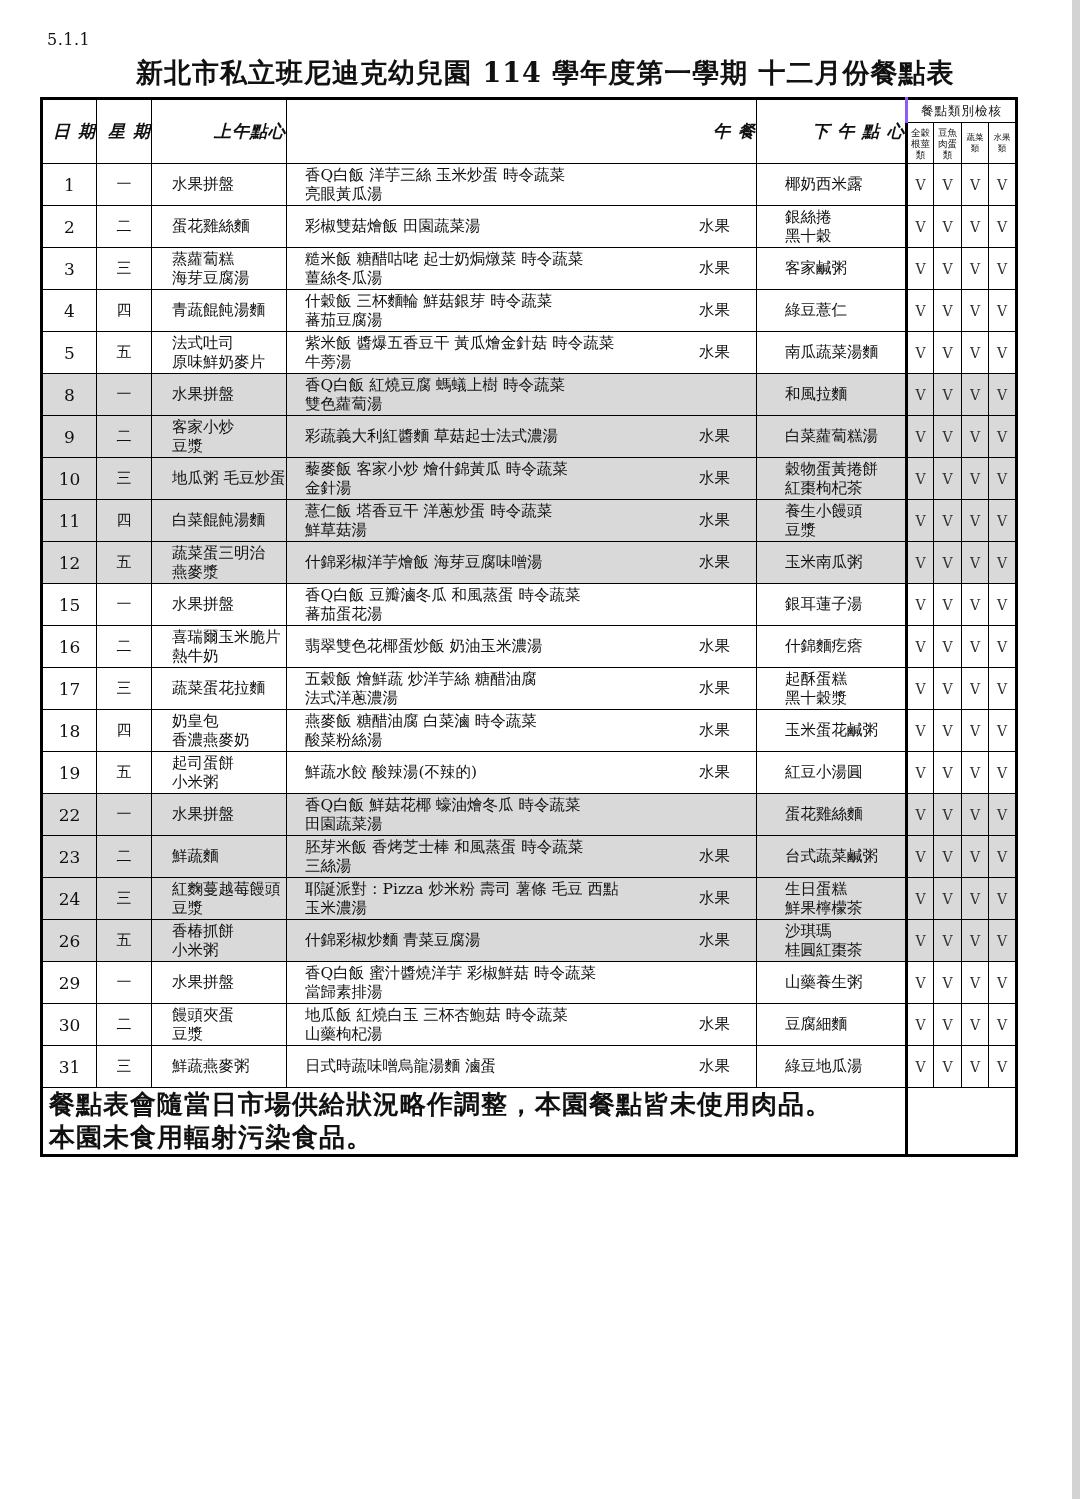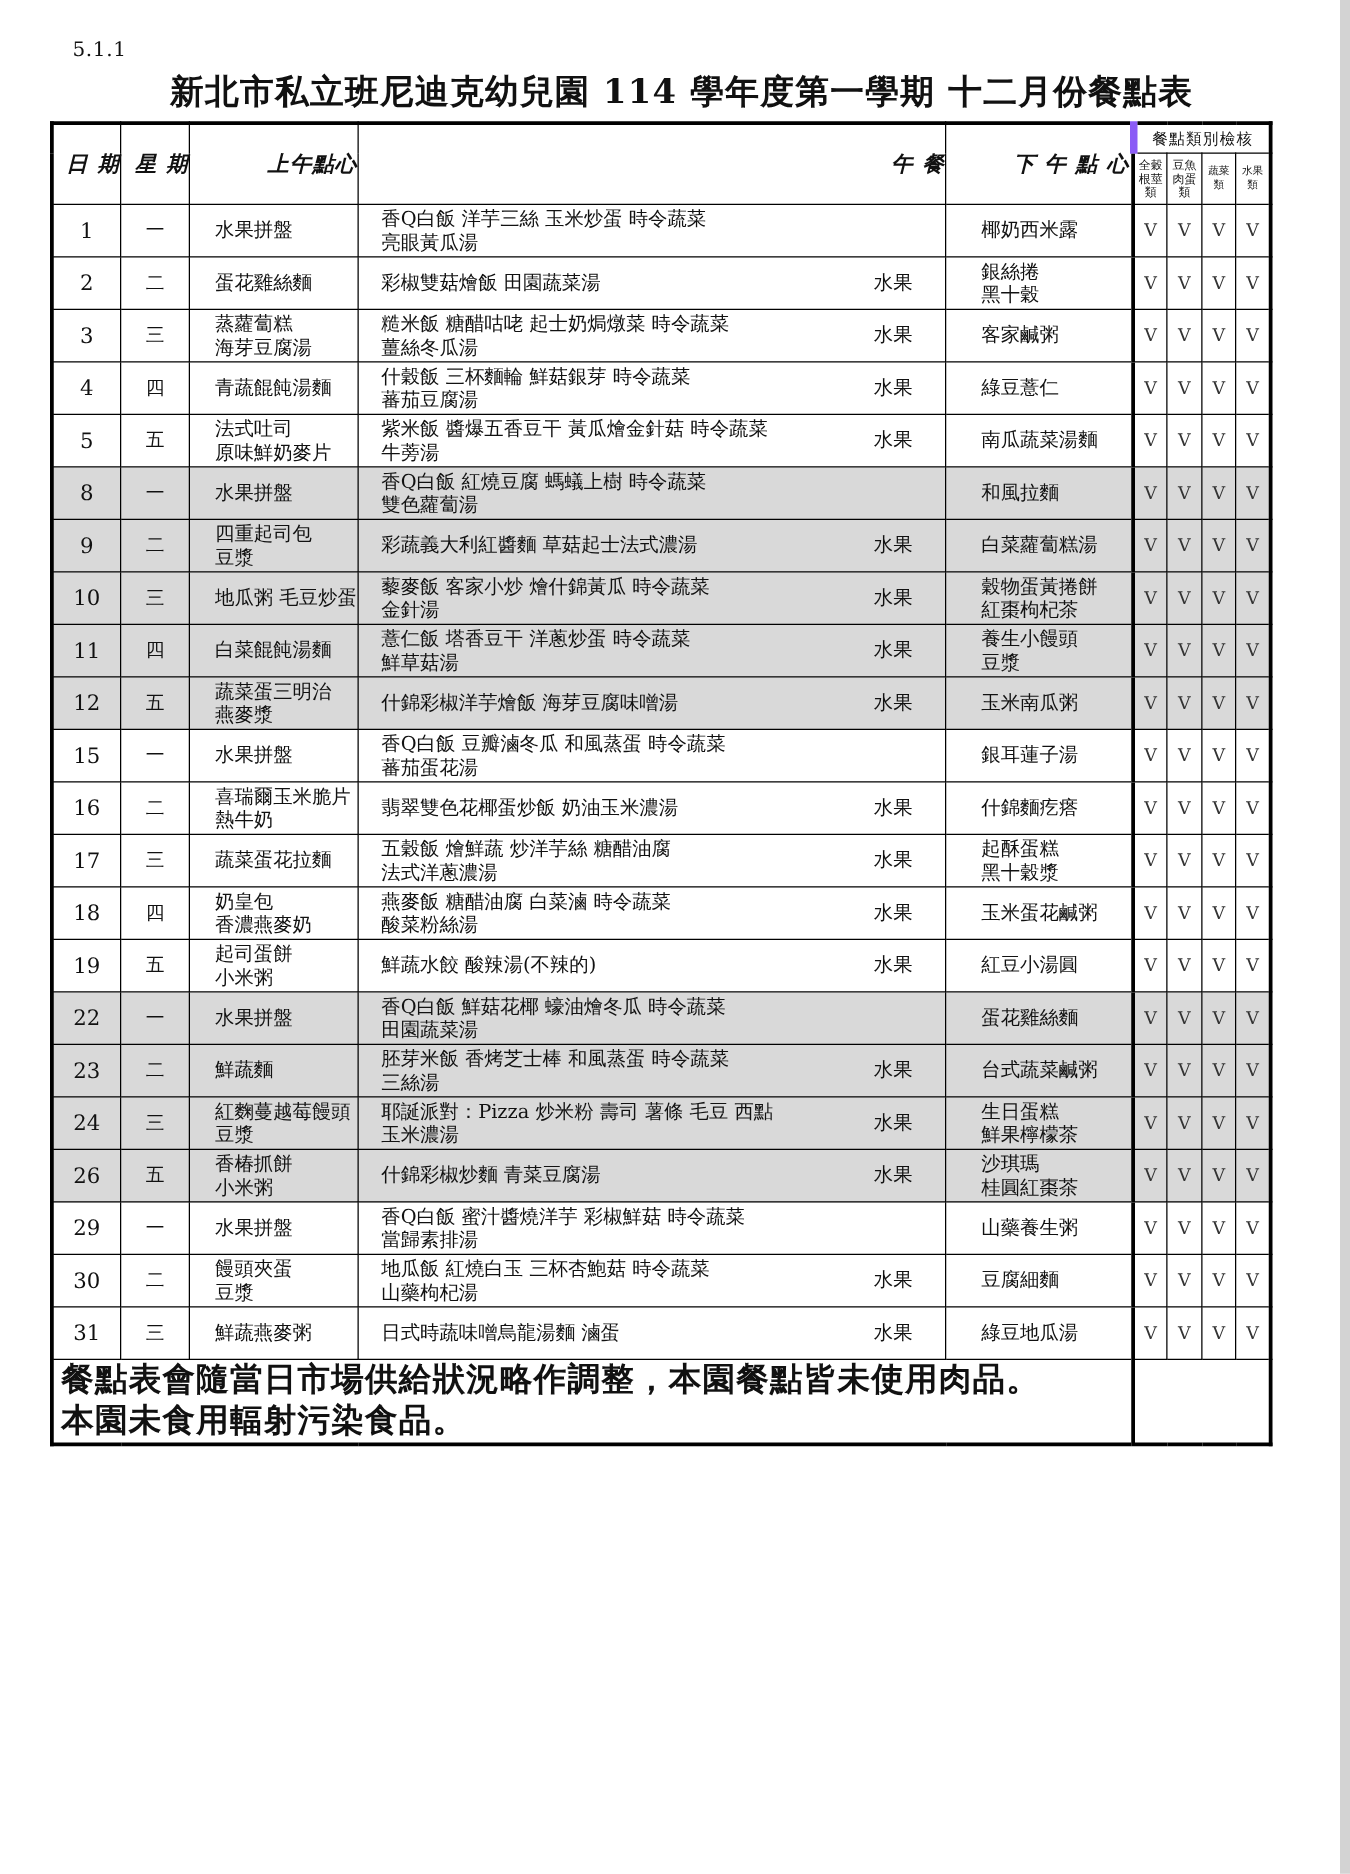--- a/index.html
+++ b/index.html
@@ -9,41 +9,41 @@
     font-family:"DejaVu Serif","Liberation Serif",serif;
     color:#111;
     position:relative;
     overflow:hidden;
   }
   .edge-strip {
     position:absolute; top:0; right:0; width:8px; height:1499px;
     background:#d3d3d3;
   }
   .corner {
-    position:absolute; left:58px; top:30px;
+    position:absolute; left:47px; top:30px;
     font-size:16px; letter-spacing:0.5px;
   }
   .title {
     position:absolute; left:136px; top:55px; margin:0;
     font-size:27px; font-weight:bold; letter-spacing:1px;
     white-space:nowrap;
   }
   table.menu {
     position:absolute; left:40px; top:97px;
     width:975px;
     border-collapse:collapse;
     table-layout:fixed;
     border:3px solid #000;
   }
   th, td { border:1.5px solid #000; padding:0; vertical-align:middle; }
   thead th { font-weight:bold; background:#fff; }
   tr.h1 { height:24px; }
   tr.h2 { height:41px; }
   th.main-h { font-size:17px; letter-spacing:1px; text-align:right;font-style:italic; }
-  th.c-checkgroup { font-size:12.5px; font-weight:normal; letter-spacing:1px; border-left:6px solid #8b5cf6;font-family:Liberation Mono, monospace; }
+  th.c-checkgroup { font-size:12.5px; font-weight:normal; letter-spacing:1px; border-left:3px solid #8b5cf6;font-family:Liberation Mono, monospace; }
   th.sub-h {
     font-size:9.5px; font-weight:normal; line-height:11px;
     text-align:center; word-break:break-all; padding:1px;
   }
   th.sub-h.tiny { font-size:8.5px; }
   tbody tr.data-row { height:42px; }
   tbody tr.shaded td { background:#d9d9d9; }
   td.c-date { text-align:center; font-size:17px; }
   td.c-week { text-align:center; font-size:15px; }
   td.cell-lines { font-size:15.5px; line-height:19px; }
@@ -312,21 +312,21 @@
         </td>
       </tr>
       <tr class="data-row shaded">
         <td class="c-date">
           <div>9</div>
         </td>
         <td class="c-week">
           <div>二</div>
         </td>
         <td class="c-morning cell-lines">
-          <div>四重起司包</div>
+          <div>客家小炒</div>
           <div>豆漿</div>
         </td>
         <td class="c-lunch">
           <div class="lunch-wrap">
             <div class="lines">
               <div>彩蔬義大利紅醬麵 草菇起士法式濃湯</div>
             </div>
             <div class="fruit">水果</div>
           </div>
         </td>

